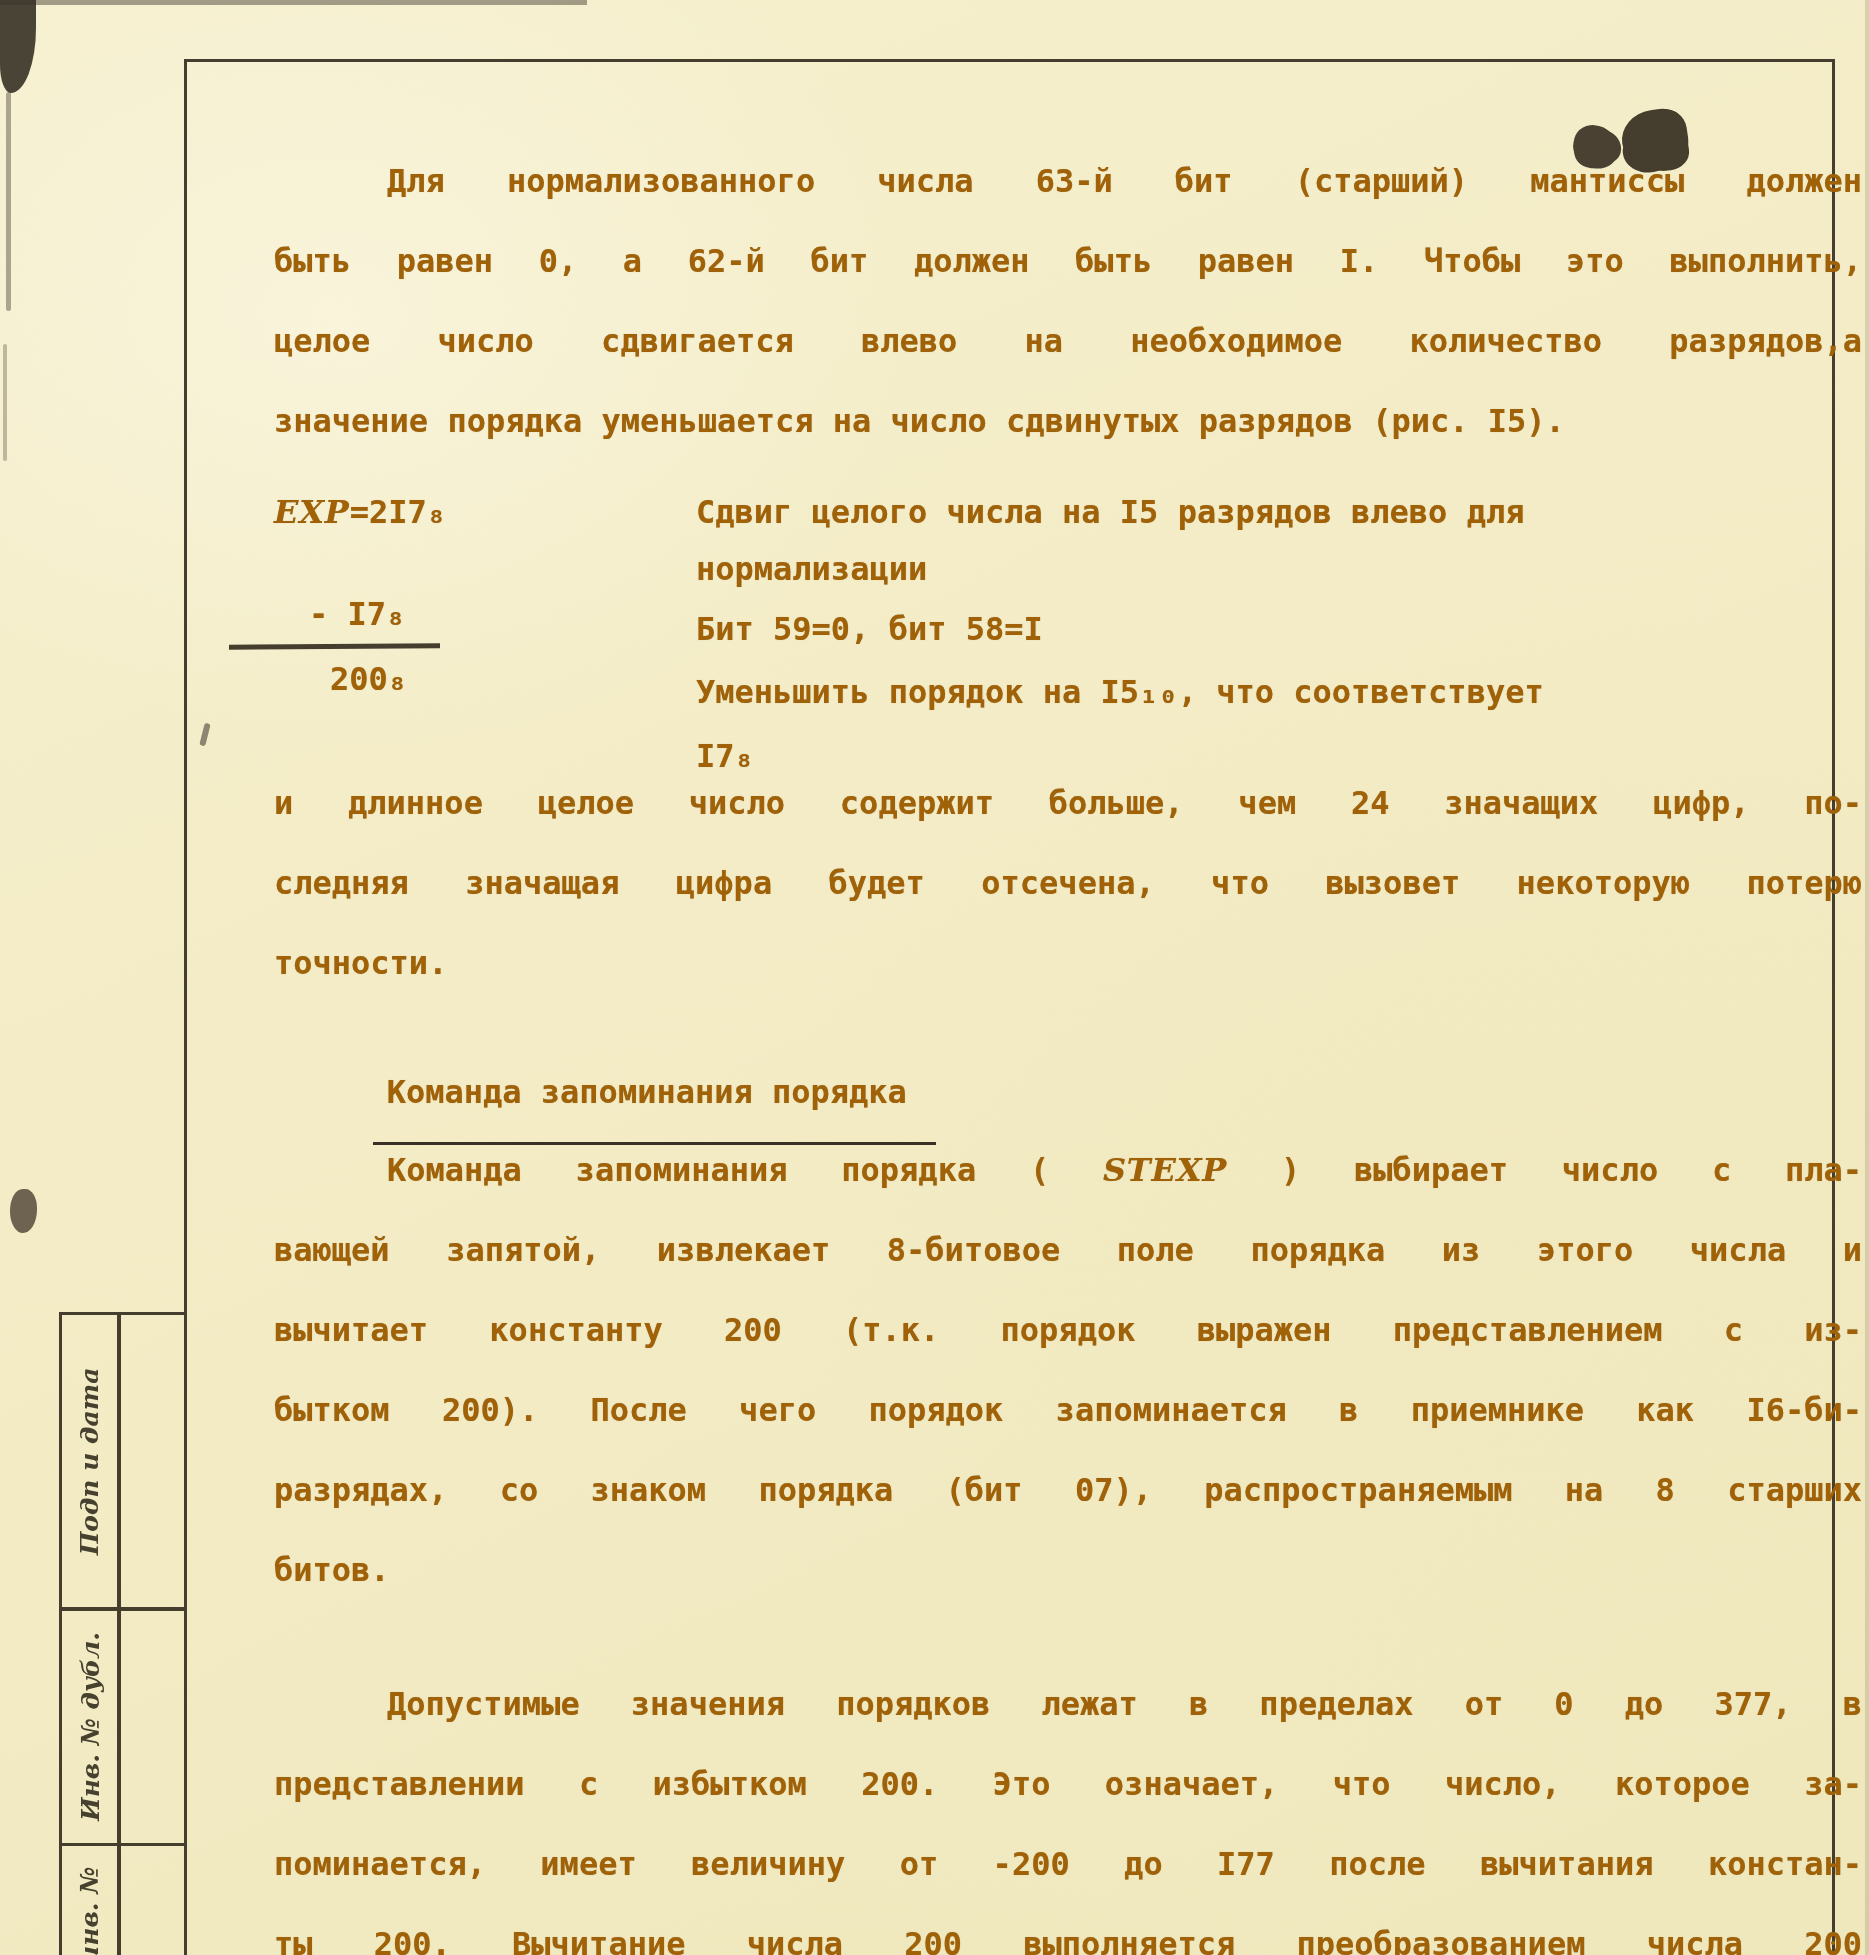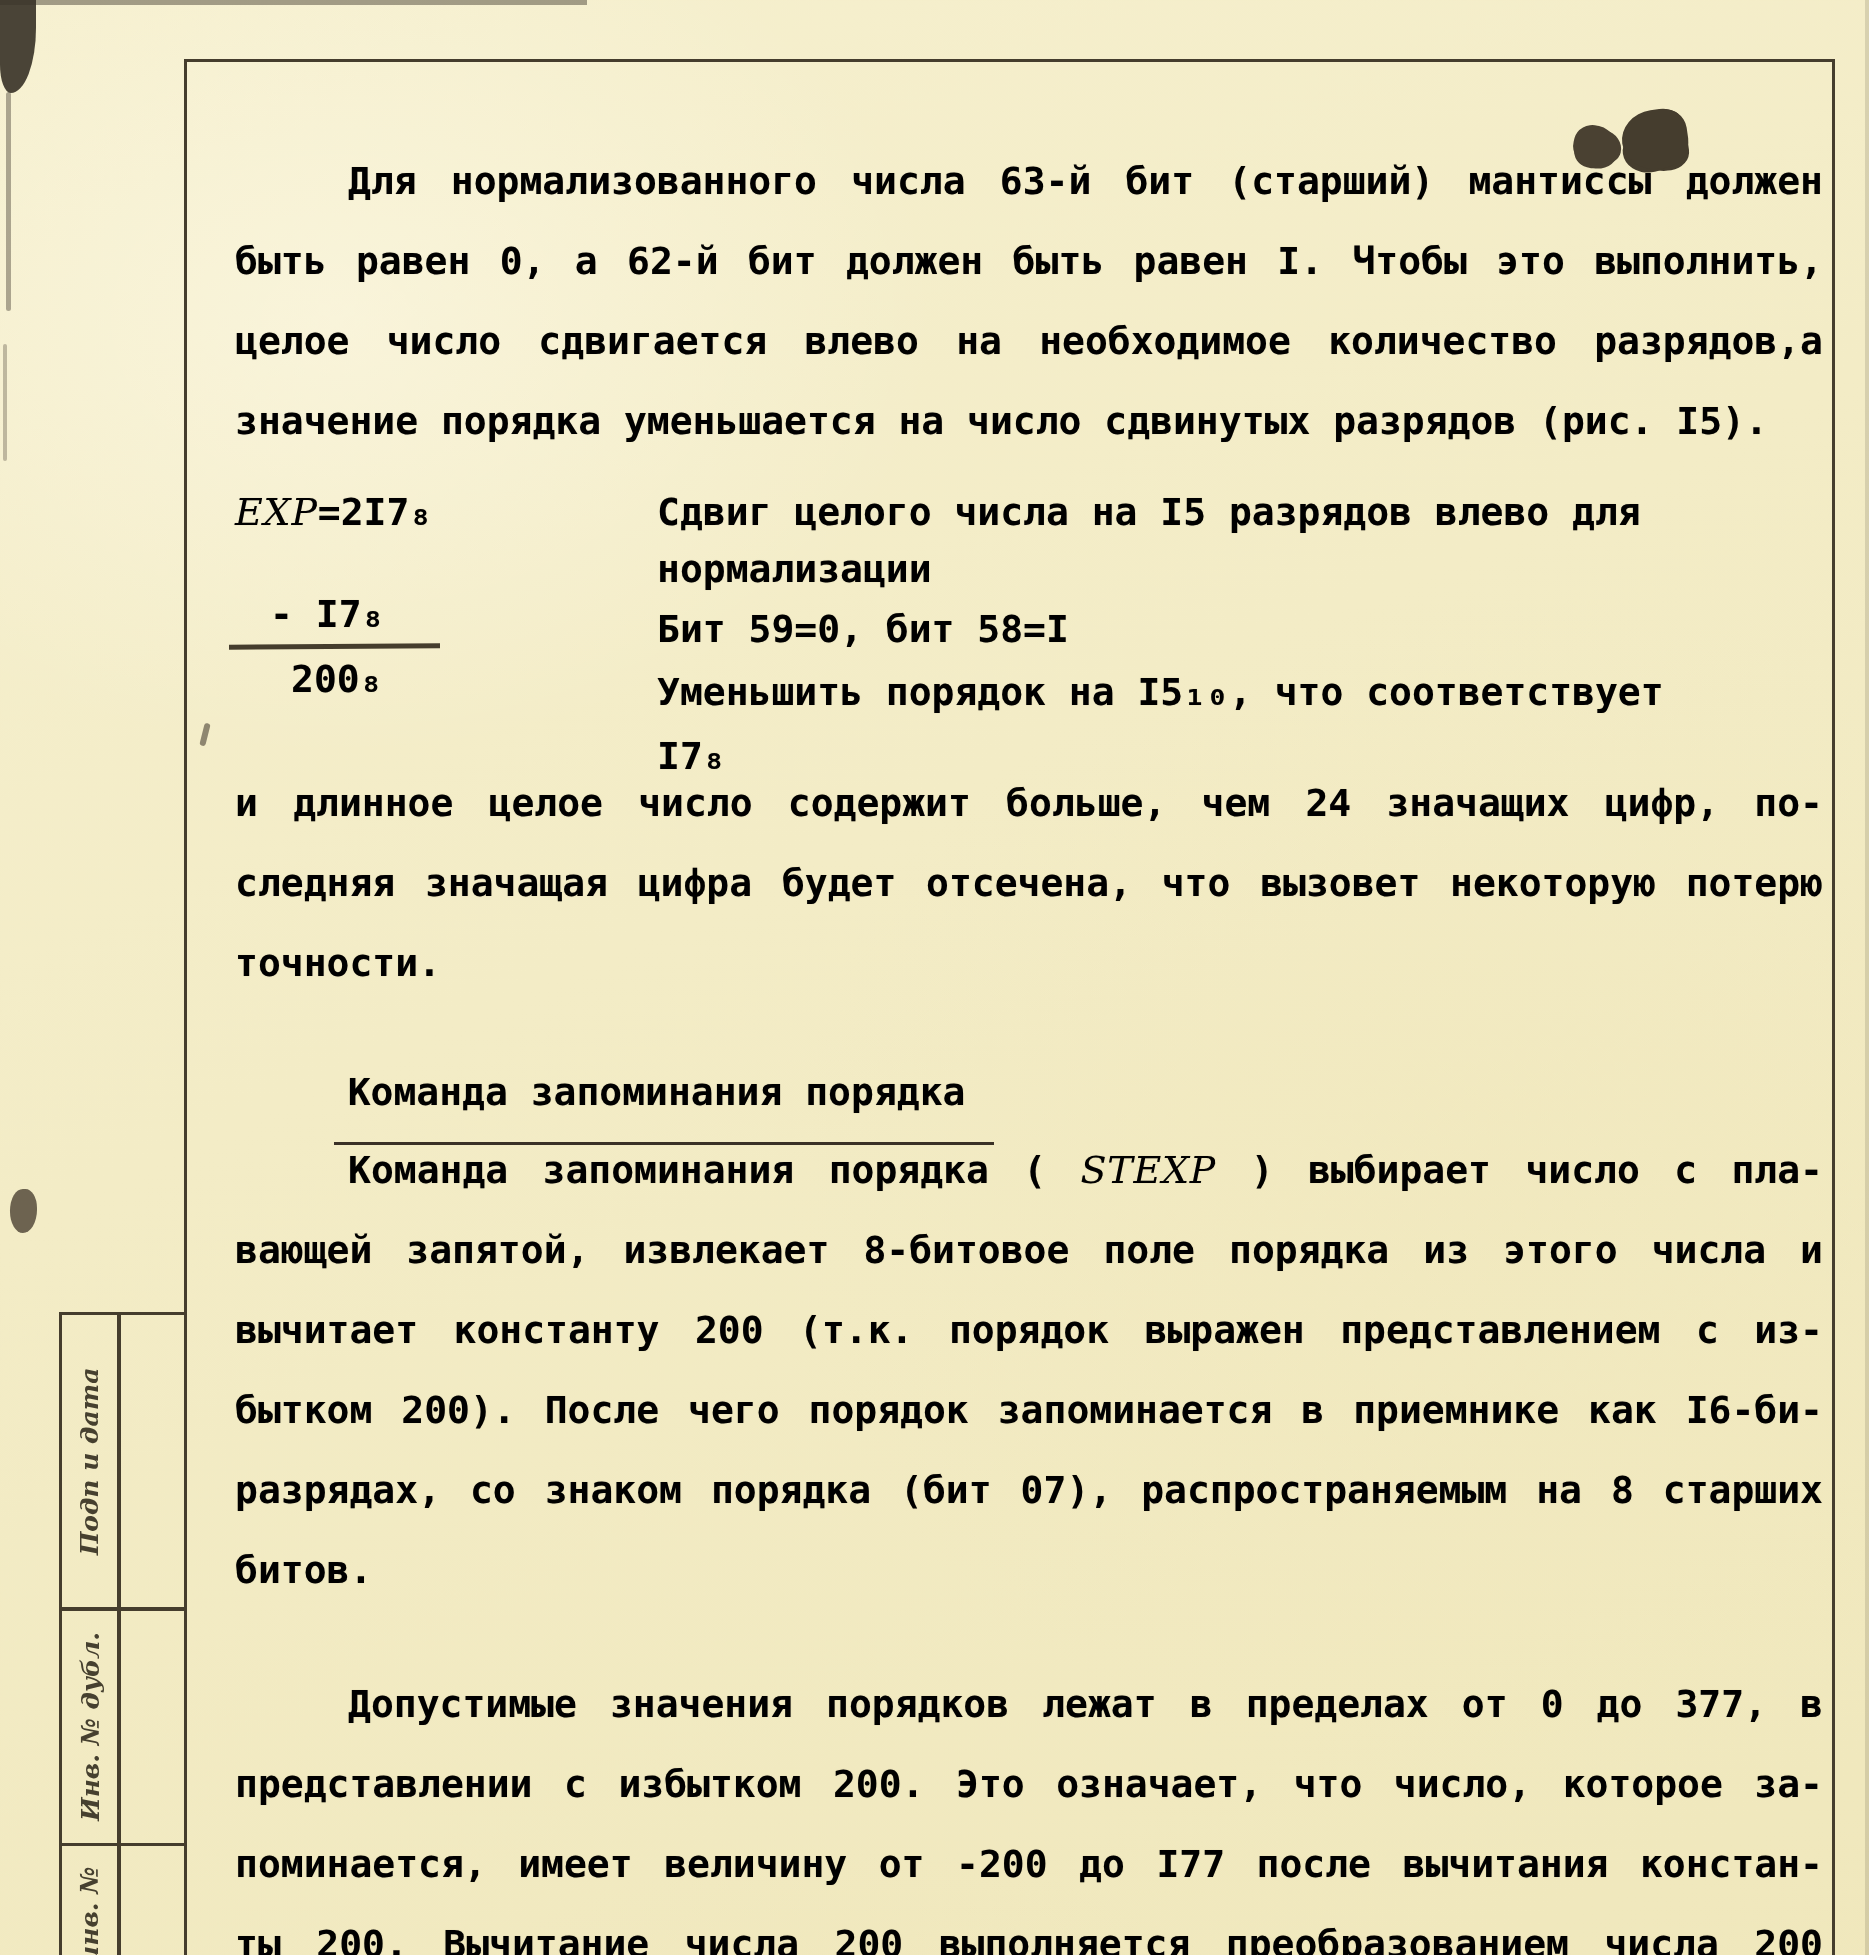--- a/index.html
+++ b/index.html
@@ -14,28 +14,29 @@
     background:
       radial-gradient(ellipse 860px 626px at 18% 12%, rgba(255,252,240,.40), rgba(255,252,240,0) 70%),
       radial-gradient(ellipse 1017px 860px at 80% 45%, rgba(240,230,185,.35), rgba(240,230,185,0) 70%),
       radial-gradient(ellipse 782px 587px at 45% 85%, rgba(236,224,175,.30), rgba(236,224,175,0) 70%);
   }
   .abs{position:absolute;}
   .noint{user-select:none;}
 
   
   .tw{
-    color:#000000;font-weight:700;font-size:38px;line-height:80px;
+    color:#a16207;font-weight:700;font-size:32px;line-height:80px;
     text-shadow:0 0 0.8px rgba(58,49,38,.35);
+    margin-left:39px;
   }
   .para{width:1588px;left:235px;}
   .tline{white-space:normal;text-align:justify;}
   .tline.j{text-align-last:justify;}
   .tline.ind{text-indent:113px;}
-  .lat{font-family:"DejaVu Serif",serif;font-style:italic;font-weight:400;letter-spacing:0.8px;}
+  .lat{font-family:"DejaVu Serif",serif;font-style:italic;font-weight:700;letter-spacing:0.8px;}
 
   .exline{white-space:pre;}
 
   .heading-wrap{left:334px;top:1052px;text-decoration:underline;}
   .heading-inner{
     display:inline-block;padding:0 29px 10.2px 13.7px;
     border-bottom:3.9px solid #3a3126;
   }
 
   

